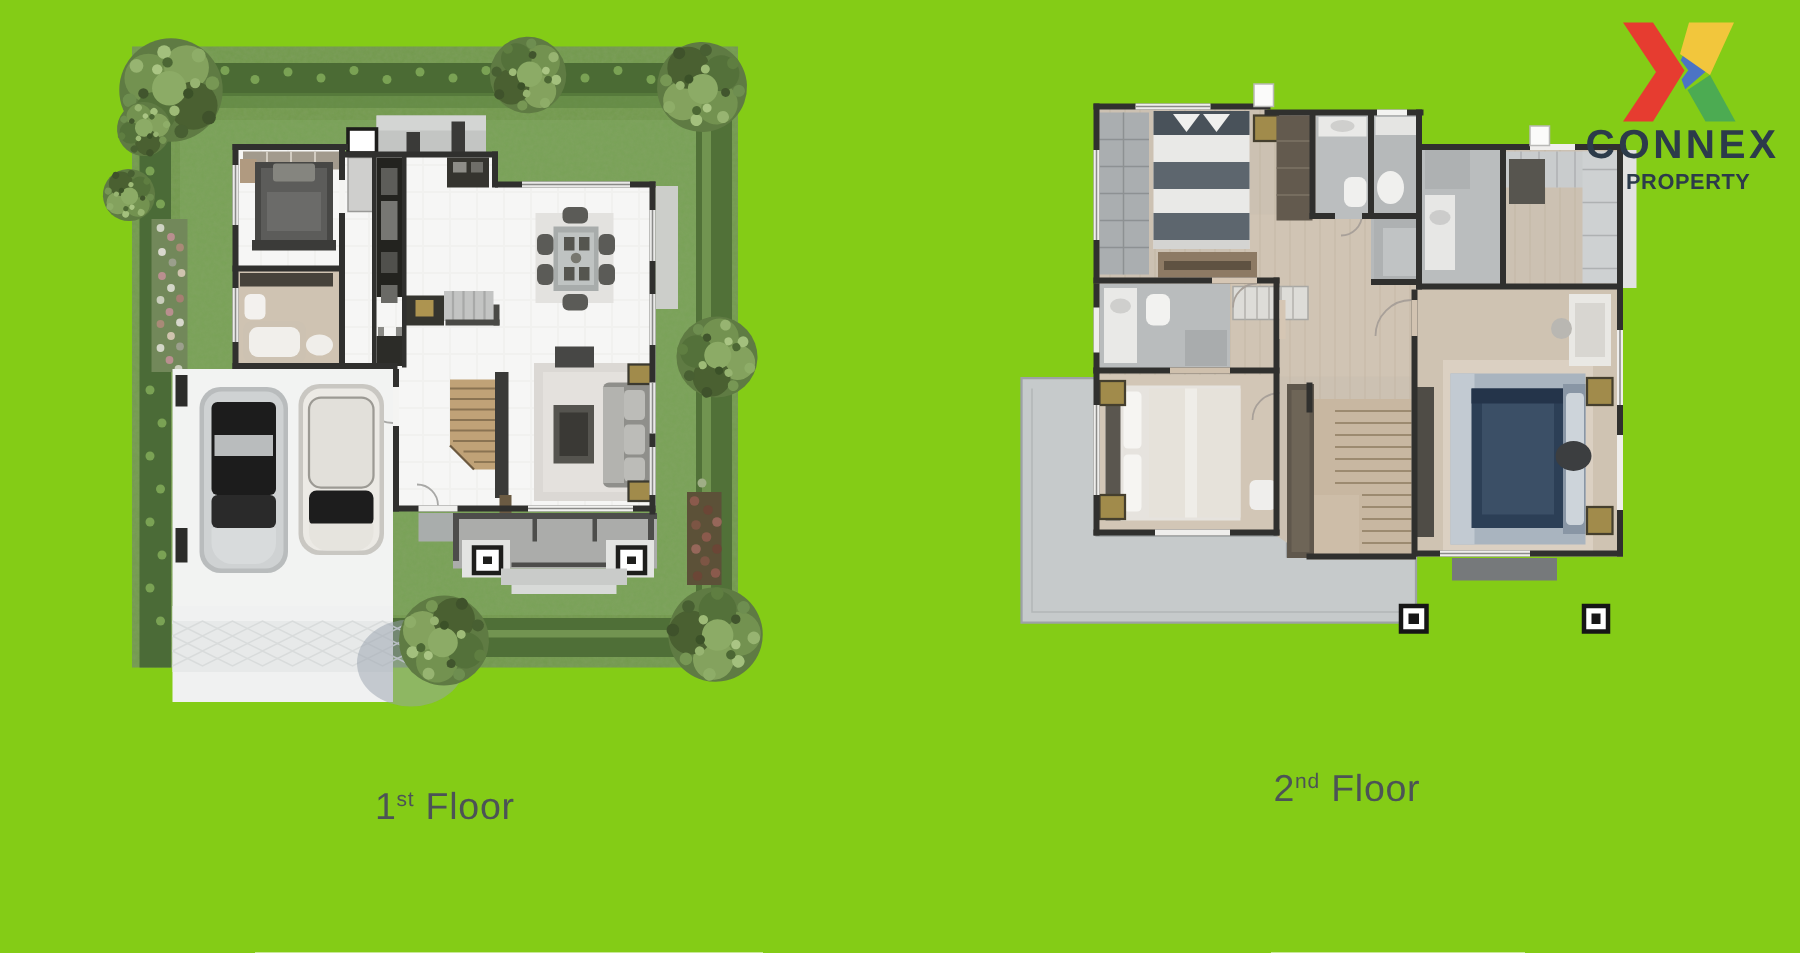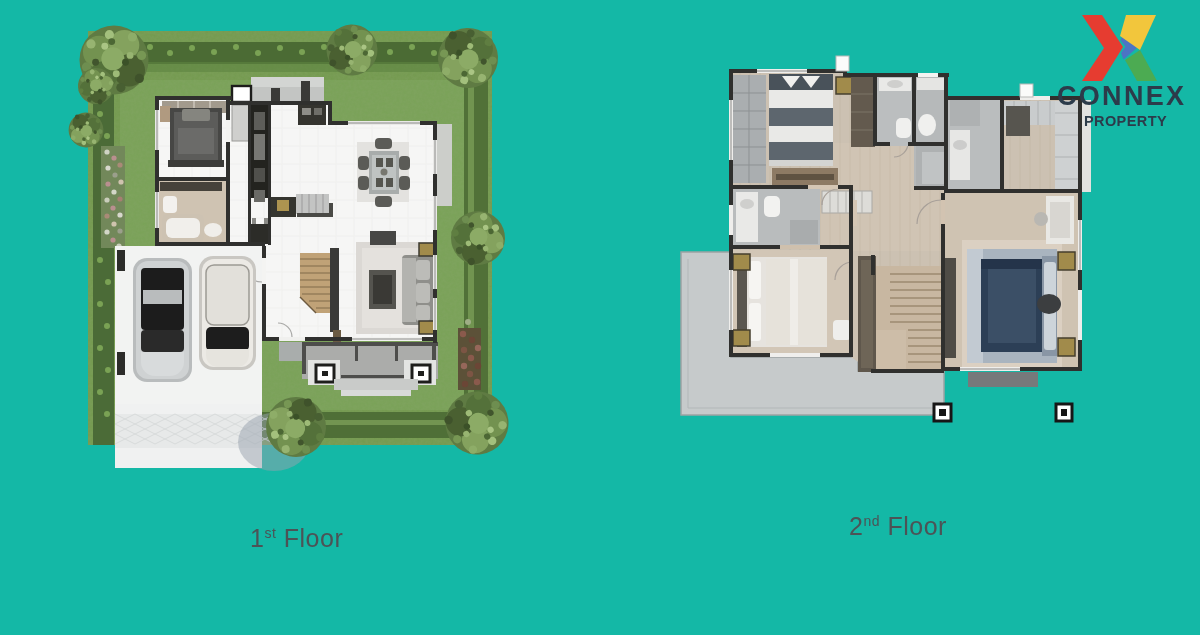--- a/index.html
+++ b/index.html
@@ -1,16 +1,16 @@
 <!DOCTYPE html>
 <html><head>
 <meta charset="utf-8">
 <style>
   html,body{margin:0;padding:0;background:#ffffff;}
-  .page{position:relative;width:1200px;height:635px;background:#14b8a6;overflow:hidden;
+  .page{position:relative;width:1200px;height:635px;background:#84cc16;overflow:hidden;
         font-family:"Liberation Sans", sans-serif;}
   .flabel{position:absolute;font-size:25px;color:#4c5356;letter-spacing:0.5px;}
   .flabel sup{font-size:14px;}
 </style>
 </head>
 <body>
 <div class="page">
 <svg width="1200" height="635" viewBox="0 0 1200 635">
 <defs>
 <filter id="grassTex" x="0%" y="0%" width="100%" height="100%">

